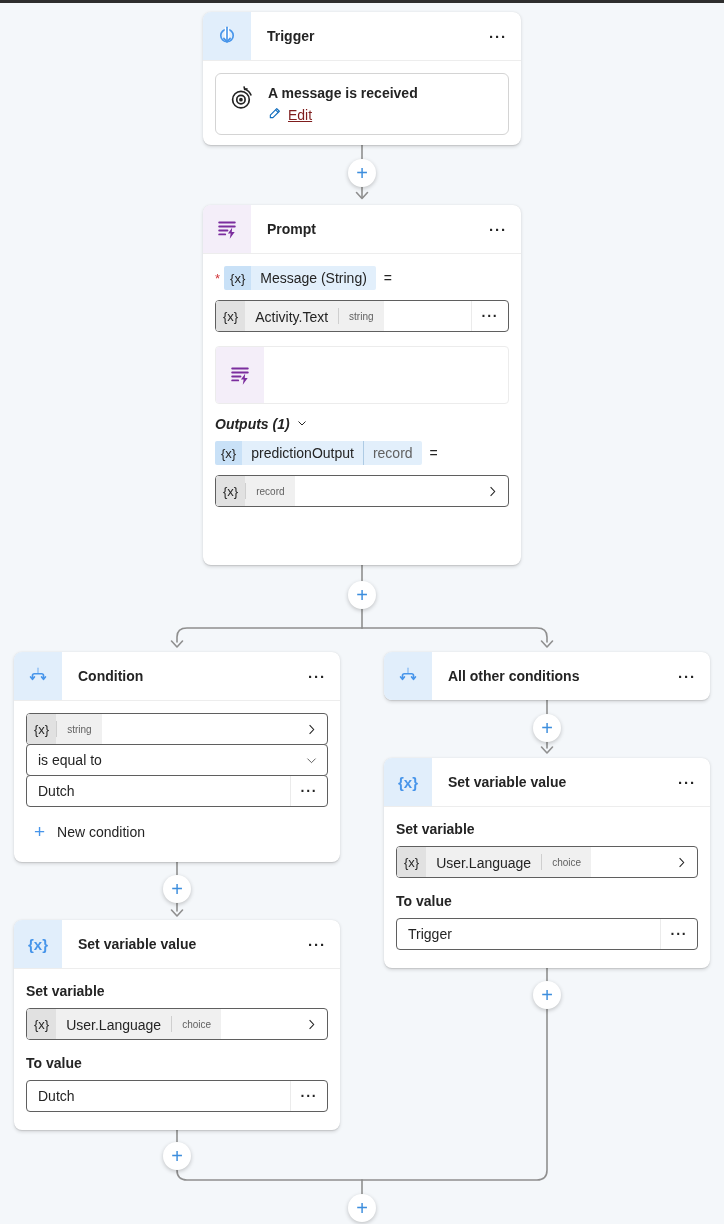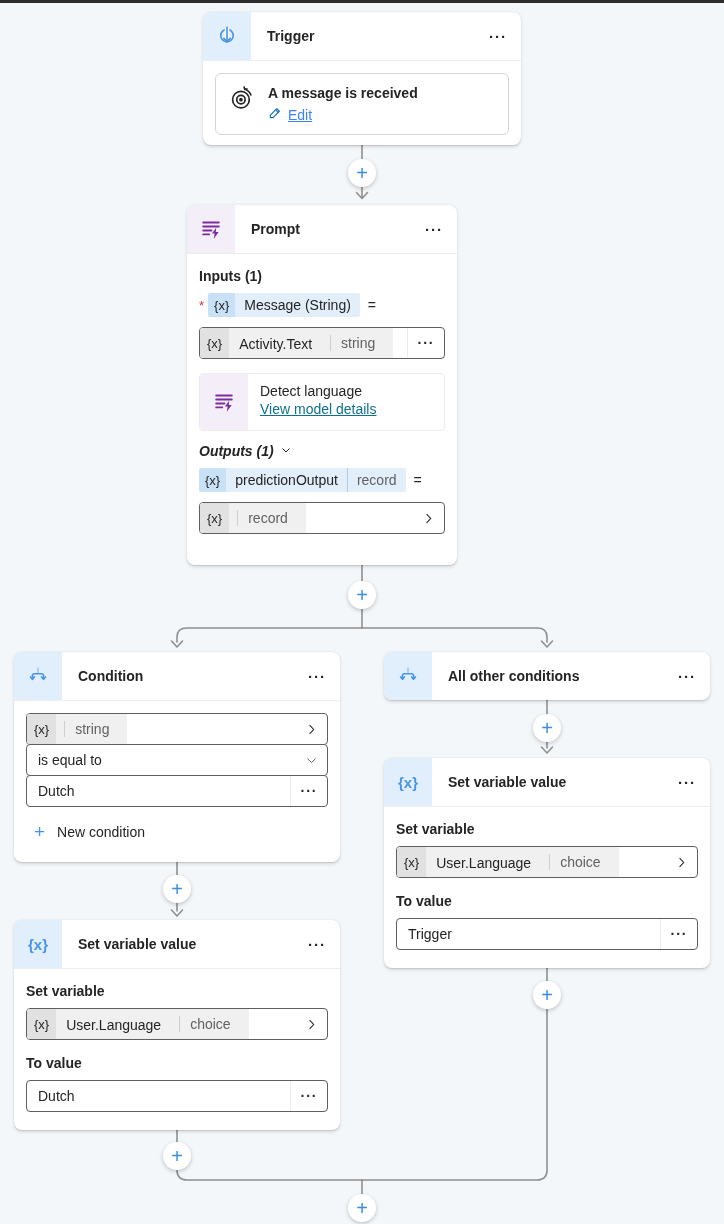--- a/index.html
+++ b/index.html
@@ -33,34 +33,34 @@
   .tok .tname{background:#e2effb;padding:4px 9px;font-size:14px;display:flex;align-items:center;}
   .tok .ttype{background:#e2effb;padding:4px 9px;font-size:14px;color:#616161;display:flex;align-items:center;
     border-left:1px solid #aecbe4;}
   .equals{margin-left:8px;font-size:14px;}
 
   .field{border:1px solid #5f5f5f;border-radius:4px;height:32px;display:flex;align-items:center;
     background:#fff;box-sizing:border-box;cursor:pointer;}
   .pill{display:flex;align-items:stretch;height:100%;background:#f0f0f0;border-radius:3px 0 0 3px;overflow:hidden;}
   .pill .chip{background:#e1e1e1;padding:0 7px;font-size:13px;display:flex;align-items:center;}
   .pill .pname{padding:16px 10px;font-size:14px;display:flex;align-items:center;white-space:nowrap;}
-  .pill .ptype{margin:7px 8px;padding:0 10px;font-size:14px;color:#616161;display:flex;align-items:center;
+  .pill .ptype{margin:7px 0;padding:0 10px;font-size:10px;color:#616161;display:flex;align-items:center;
     border-left:1px solid #cfcfcf;}
   .field .grow{flex:1;}
   .field .chev{width:32px;display:flex;justify-content:center;align-items:center;}
   .field .fmore{width:36px;height:100%;display:flex;justify-content:center;align-items:center;
     border-left:1px solid #ebebeb;font-weight:700;letter-spacing:1px;font-size:14px;}
   .field .ftext{padding-left:11px;font-size:14px;}
   .stack .field + .field{margin-top:-1px;}
 
   .trigger-inner{border:1px solid #d4d4d4;border-radius:6px;padding:11px 12px;display:flex;gap:13px;
     align-items:flex-start;cursor:pointer;}
   .ti-title{font-weight:700;font-size:14px;}
   .edit-row{display:flex;align-items:center;gap:6px;margin-top:5px;}
-  .edit-link{color:#3b82f6;text-decoration:underline;font-size:14px;cursor:pointer;}
+  .edit-link{color:#7f1d1d;text-decoration:underline;font-size:14px;cursor:pointer;}
 
   .model-card{display:flex;border:1px solid #ececec;border-radius:4px;overflow:hidden;margin:14px 0 12px;}
   .model-icon{width:48px;min-height:56px;background:#f4eef9;display:flex;align-items:center;justify-content:center;flex:none;}
   .model-info{padding:9px 12px;display:flex;flex-direction:column;gap:2px;}
   .model-title{font-size:14px;}
   .model-link{font-size:14px;color:#0e7090;text-decoration:underline;cursor:pointer;}
 
   .newcond{display:flex;align-items:center;gap:12px;margin:15px 0 2px;padding-left:8px;cursor:pointer;}
   .newcond .plus{color:#4795ea;font-size:19px;font-weight:400;line-height:1;}
 
@@ -126,38 +126,37 @@
                 <path d="M13 6.5 L17.5 11"></path>
               </svg>
             </span>
             <span class="edit-link">Edit</span>
           </div>
         </div>
       </div>
     </div>
   </div>
 
-  <div class="node" style="left:187px;top:205px;width:270px;height:360px;">
+  <div class="node" style="left:203px;top:205px;width:318px;height:360px;">
     <div class="node-header">
       <div class="icon-cell purple-cell">
         <svg width="22" height="22" viewBox="0 0 24 24">
           <g stroke="#7b2d9e" stroke-width="2.1" stroke-linecap="round" fill="none">
             <path d="M3.5 5 H20.5"></path>
               <path d="M3.5 9.3 H20.5"></path>
               <path d="M3.5 13.6 H12.5"></path>
               <path d="M3.5 17.9 H10"></path>
           </g>
           <path d="M17.6 10.5 L13 16.8 H16 L15 22.6 L20.4 15.2 H17.2 Z" fill="#7b2d9e"></path>
         </svg>
       </div>
       <div class="hdr-title">Prompt</div>
       <div class="more-btn">···</div>
     </div>
     <div class="node-body">
-      <div class="section-label">Inputs (1)</div>
 
       <div class="var-row">
         <span class="req">*</span>
         <span class="tok">
           <span class="chip">{x}</span>
           <span class="tname">Message (String)</span>
         </span>
         <span class="equals">=</span>
       </div>
 
@@ -176,24 +175,20 @@
           <svg width="22" height="22" viewBox="0 0 24 24">
             <g stroke="#7b2d9e" stroke-width="2.1" stroke-linecap="round" fill="none">
               <path d="M3.5 5 H20.5"></path>
                 <path d="M3.5 9.3 H20.5"></path>
                 <path d="M3.5 13.6 H12.5"></path>
                 <path d="M3.5 17.9 H10"></path>
             </g>
             <path d="M17.6 10.5 L13 16.8 H16 L15 22.6 L20.4 15.2 H17.2 Z" fill="#7b2d9e"></path>
           </svg>
         </div>
-        <div class="model-info">
-          <div class="model-title">Detect language</div>
-          <div class="model-link">View model details</div>
-        </div>
       </div>
 
       <div class="label-row">
         <span>Outputs (1)</span>
         <span>
           <svg width="12" height="12" viewBox="0 0 24 24" fill="none" stroke="#242424" stroke-width="2">
             <path d="M5 9 L12 16 L19 9"></path>
           </svg>
         </span>
       </div>

